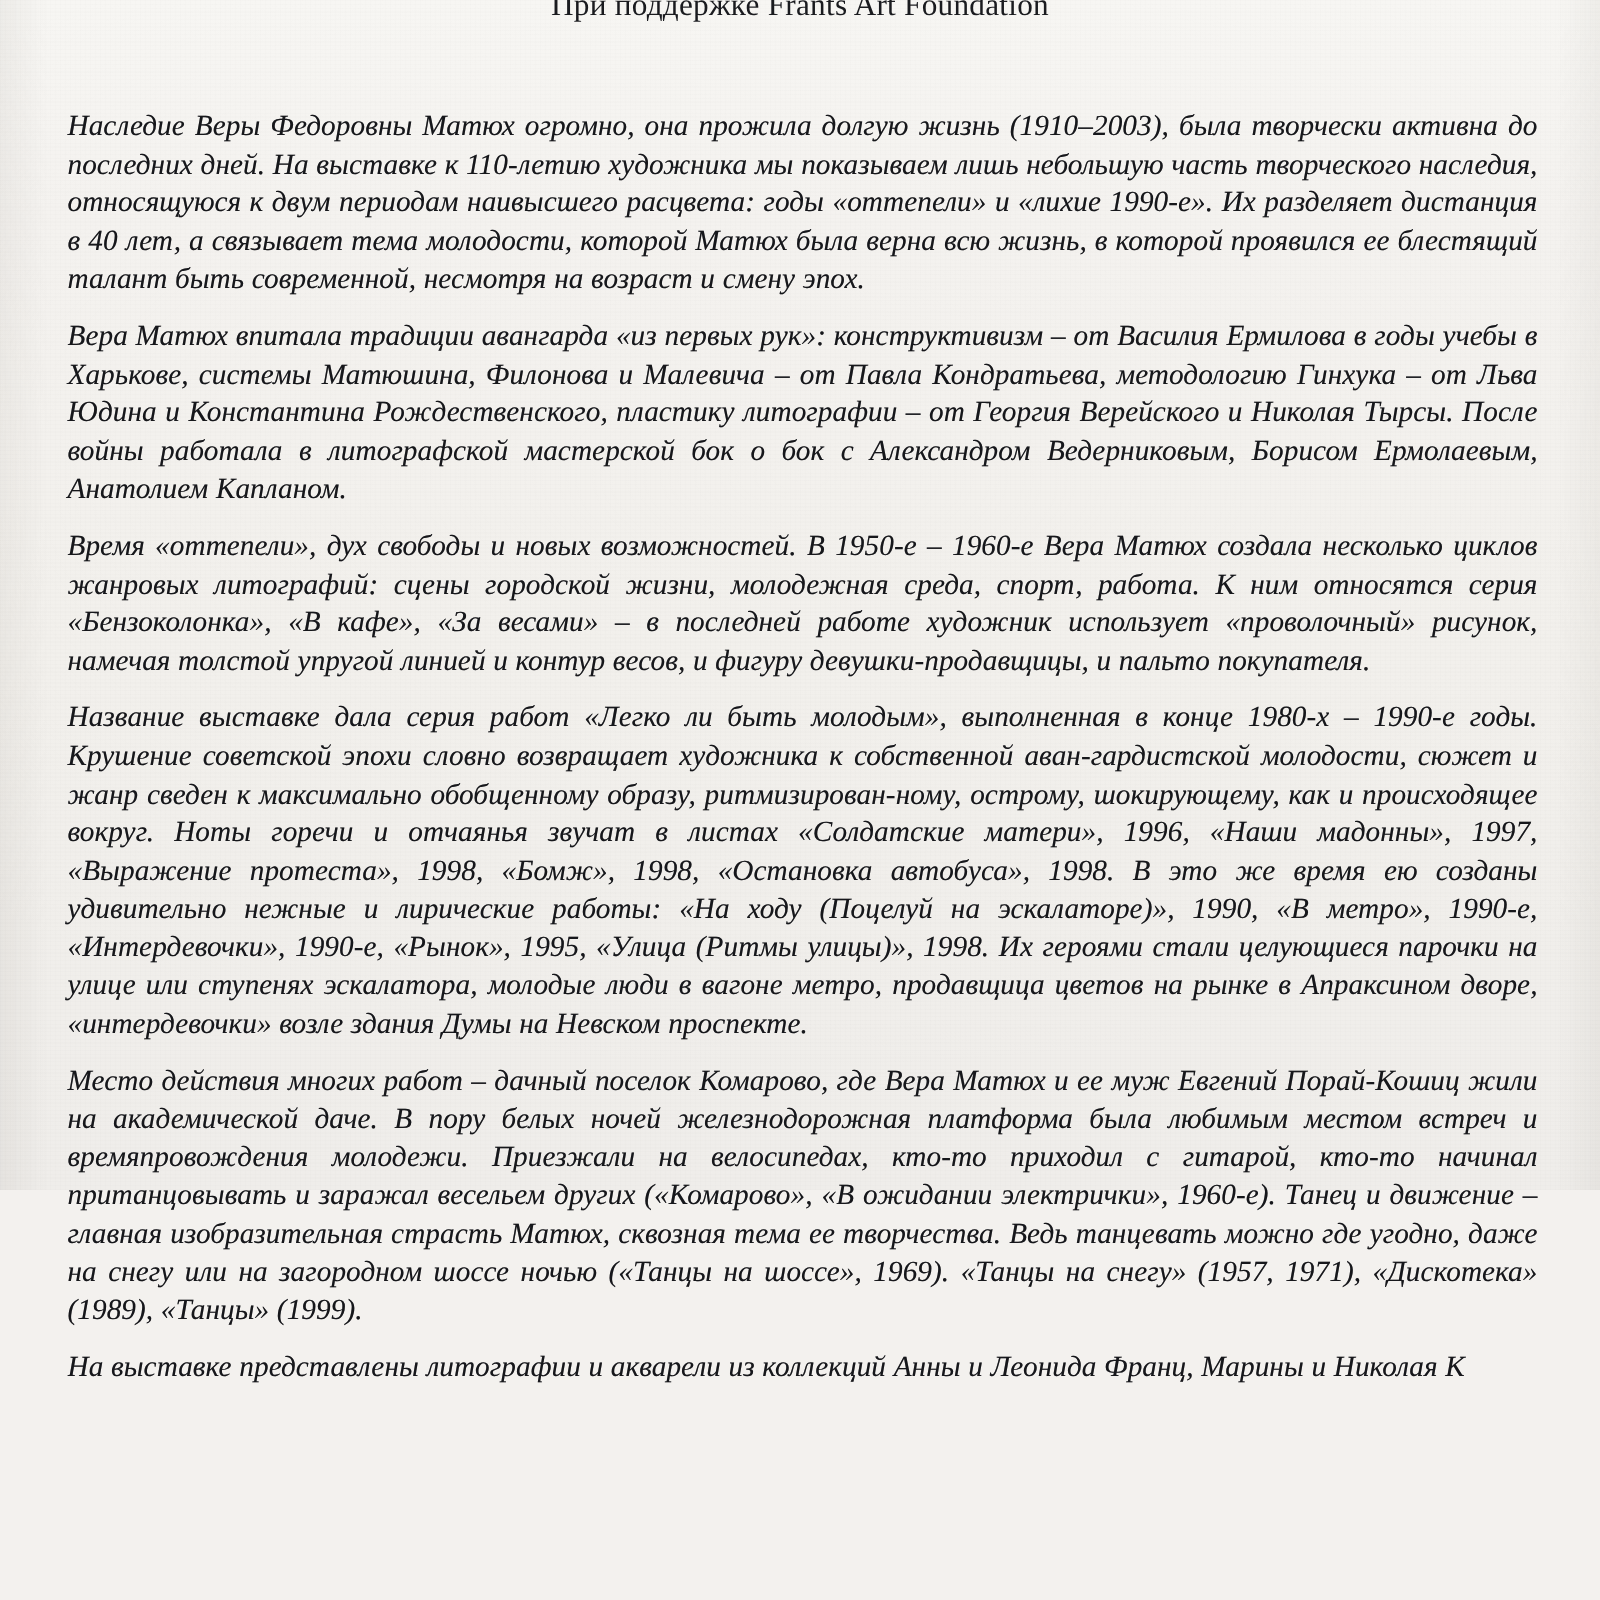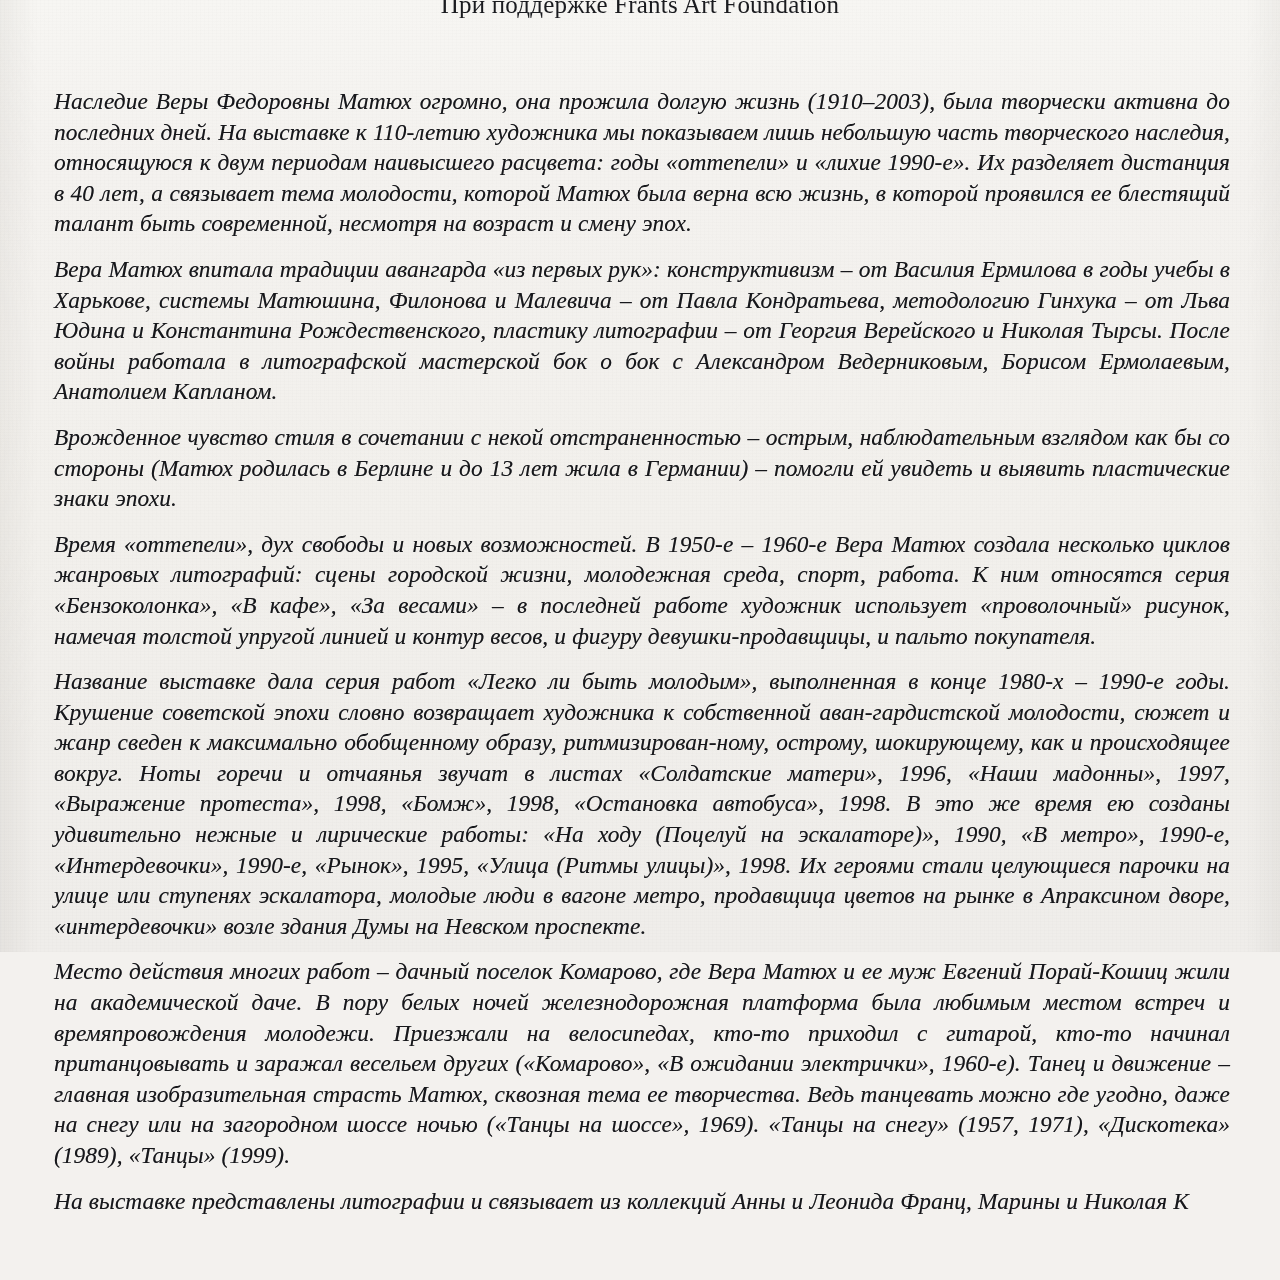--- a/index.html
+++ b/index.html
@@ -103,25 +103,24 @@
 <div class="page">
   <div class="content">
 
     <div class="header-line">При поддержке Frants Art Foundation</div>
 
     <div class="body-col">
       <p class="para">Наследие Веры Федоровны Матюх огромно, она прожила долгую жизнь (1910–2003), была творчески активна до последних дней. На выставке к 110-летию художника мы показываем лишь небольшую часть творческого наследия, относящуюся к двум периодам наивысшего расцвета: годы «оттепели» и «лихие 1990-е». Их разделяет дистанция в 40 лет, а связывает тема молодости, которой Матюх была верна всю жизнь, в которой проявился ее блестящий талант быть современной, несмотря на возраст и смену эпох.</p>
 
       <p class="para">Вера Матюх впитала традиции авангарда «из первых рук»: конструктивизм – от Василия Ермилова в годы учебы в Харькове, системы Матюшина, Филонова и Малевича – от Павла Кондратьева, методологию Гинхука – от Льва Юдина и Константина Рождественского, пластику литографии – от Георгия Верейского и Николая Тырсы. После войны работала в литографской мастерской бок о бок с Александром Ведерниковым, Борисом Ермолаевым, Анатолием Капланом.</p>
 
-      <p class="para">Врожденное чувство стиля в сочетании с некой отстраненностью – острым, наблюдательным взглядом как бы со стороны (Матюх родилась в Берлине и до 13 лет жила в Германии) – помогли ей увидеть и выявить пластические знаки эпохи.</p>
 
       <p class="para">Время «оттепели», дух свободы и новых возможностей. В 1950-е – 1960-е Вера Матюх создала несколько циклов жанровых литографий: сцены городской жизни, молодежная среда, спорт, работа. К ним относятся серия «Бензоколонка», «В кафе», «За весами» – в последней работе художник использует «проволочный» рисунок, намечая толстой упругой линией и контур весов, и фигуру девушки-продавщицы, и пальто покупателя.</p>
 
       <p class="para">Название выставке дала серия работ «Легко ли быть молодым», выполненная в конце 1980-х – 1990-е годы. Крушение советской эпохи словно возвращает художника к собственной аван-гардистской молодости, сюжет и жанр сведен к максимально обобщенному образу, ритмизирован-ному, острому, шокирующему, как и происходящее вокруг. Ноты горечи и отчаянья звучат в листах «Солдатские матери», 1996, «Наши мадонны», 1997, «Выражение протеста», 1998, «Бомж», 1998, «Остановка автобуса», 1998. В это же время ею созданы удивительно нежные и лирические работы: «На ходу (Поцелуй на эскалаторе)», 1990, «В метро», 1990-е, «Интердевочки», 1990-е, «Рынок», 1995, «Улица (Ритмы улицы)», 1998. Их героями стали целующиеся парочки на улице или ступенях эскалатора, молодые люди в вагоне метро, продавщица цветов на рынке в Апраксином дворе, «интердевочки» возле здания Думы на Невском проспекте.</p>
 
       <p class="para">Место действия многих работ – дачный поселок Комарово, где Вера Матюх и ее муж Евгений Порай-Кошиц жили на академической даче. В пору белых ночей железнодорожная платформа была любимым местом встреч и времяпровождения молодежи. Приезжали на велосипедах, кто-то приходил с гитарой, кто-то начинал пританцовывать и заражал весельем других («Комарово», «В ожидании электрички», 1960-е). Танец и движение – главная изобразительная страсть Матюх, сквозная тема ее творчества. Ведь танцевать можно где угодно, даже на снегу или на загородном шоссе ночью («Танцы на шоссе», 1969). «Танцы на снегу» (1957, 1971), «Дискотека» (1989), «Танцы» (1999).</p>
 
-      <p class="para para-clipped">На выставке представлены литографии и связывает из коллекций Анны и Леонида Франц, Марины и Николая К</p>
+      <p class="para para-clipped">На выставке представлены литографии и акварели из коллекций Анны и Леонида Франц, Марины и Николая К</p>
     </div>
 
   </div>
 </div>
 
 </body></html>

